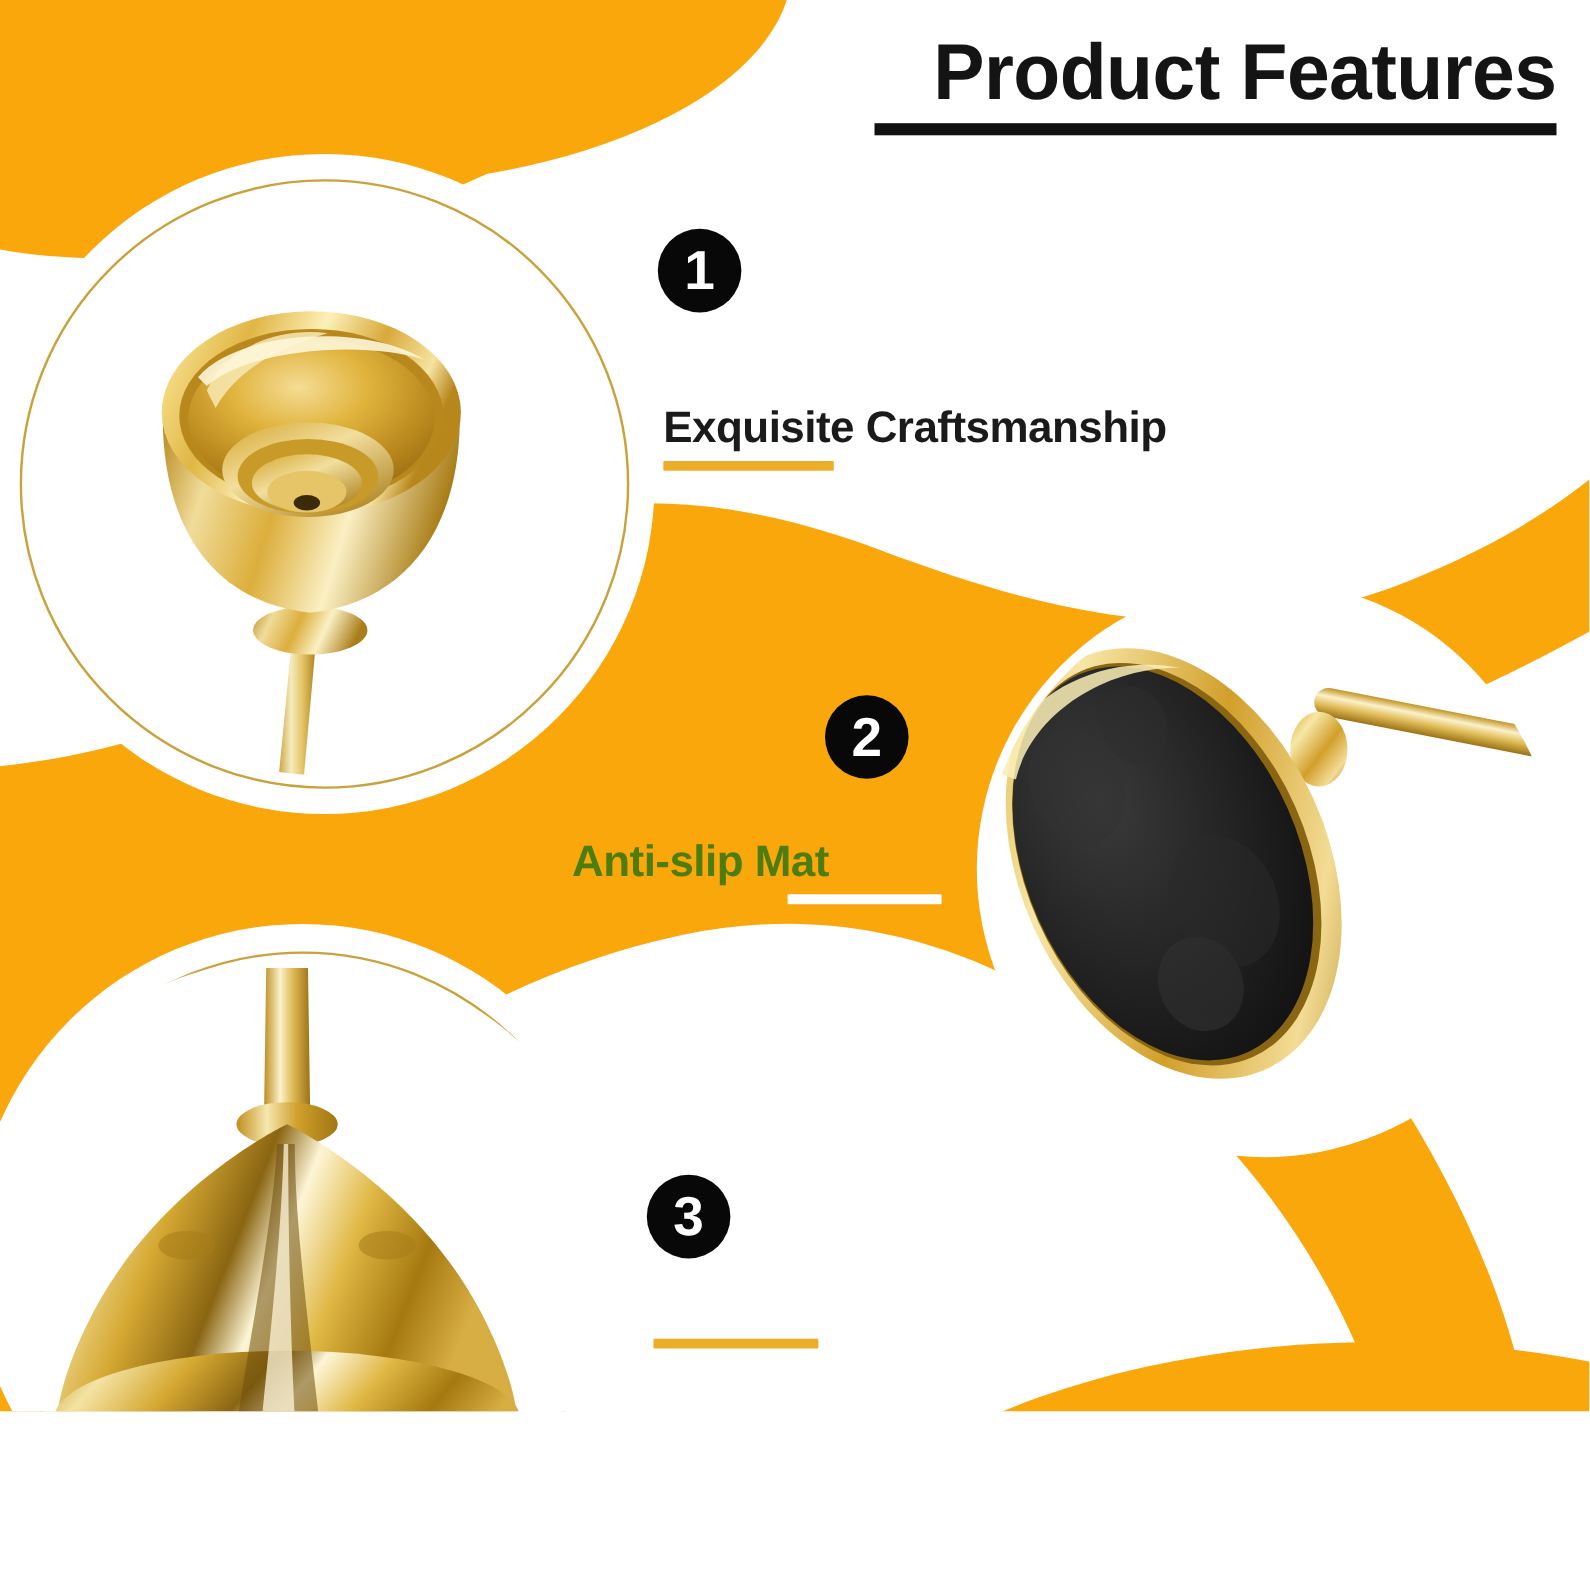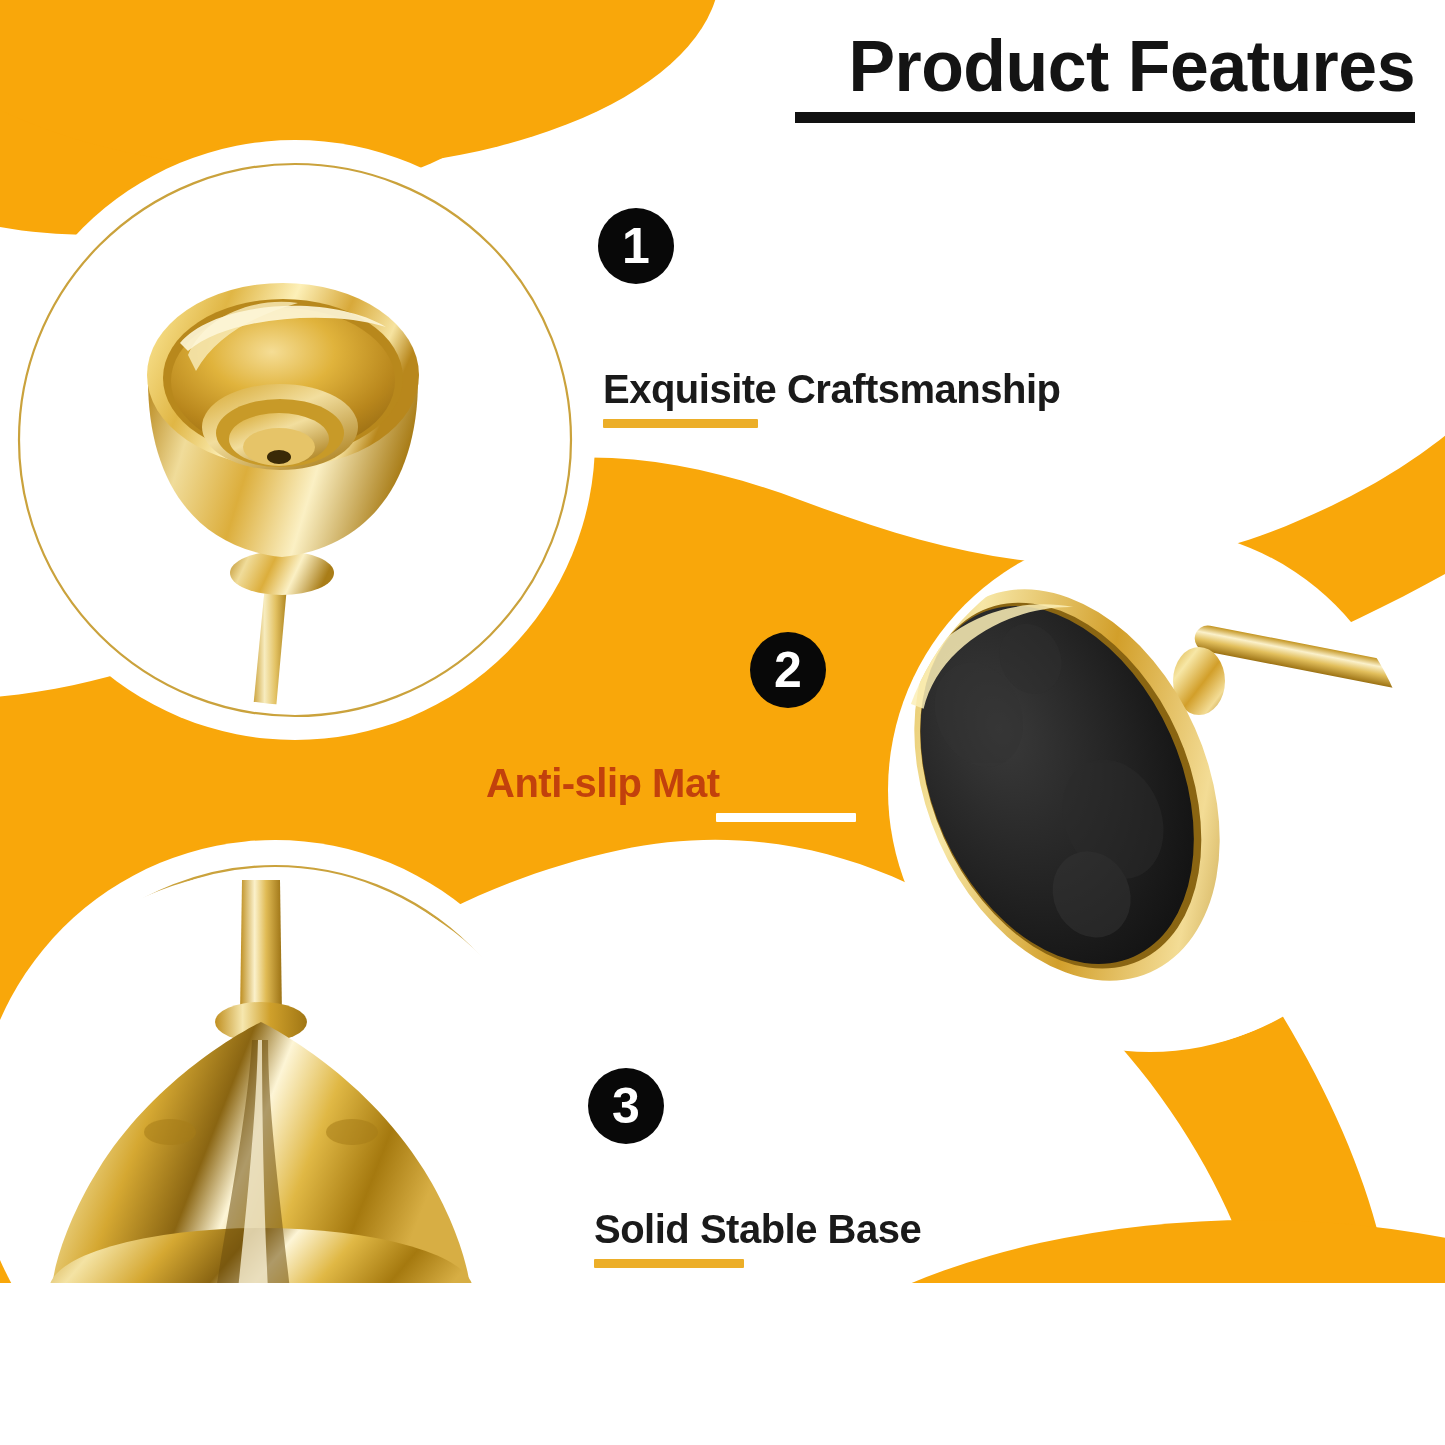--- a/index.html
+++ b/index.html
@@ -36,21 +36,21 @@
   }
 
   
   .feature-label{position:absolute;white-space:nowrap;}
   .feature-label .txt{
     font-size:40px;font-weight:bold;line-height:1.05;
     letter-spacing:-0.5px;display:block;
   }
   .feature-label .accent{display:block;height:9px;border-radius:1px;margin-top:9px;}
   .dark .txt{color:#1a1a1a;}
-  .light .txt{color:#c2410c;}
+  .light .txt{color:#4d7c0f;margin-left:34px;}
 </style>
 </head>
 <body>
 
 <div id="stage">
 
   <svg class="bg-layer" viewBox="0 0 1445 1445" preserveAspectRatio="none">
     <defs>
       <clipPath id="clip-all">
           <rect x="0" y="0" width="1445" height="1445"></rect>
@@ -263,17 +263,16 @@
   </div>
   <div class="feature-label light" style="left:486px;top:762px;">
     <span class="txt">Anti-slip Mat</span>
     <span class="accent" style="background:#FFFFFF;width:140px;margin-left:230px;"></span>
   </div>
 
   <div class="badge" style="left:588px;top:1068px;">
     <span>3</span>
   </div>
   <div class="feature-label dark" style="left:594px;top:1208px;">
-    <span class="txt">Solid Stable Base</span>
     <span class="accent" style="background:#ECAE28;width:150px;"></span>
   </div>
 
 </div>
 
 </body></html>

